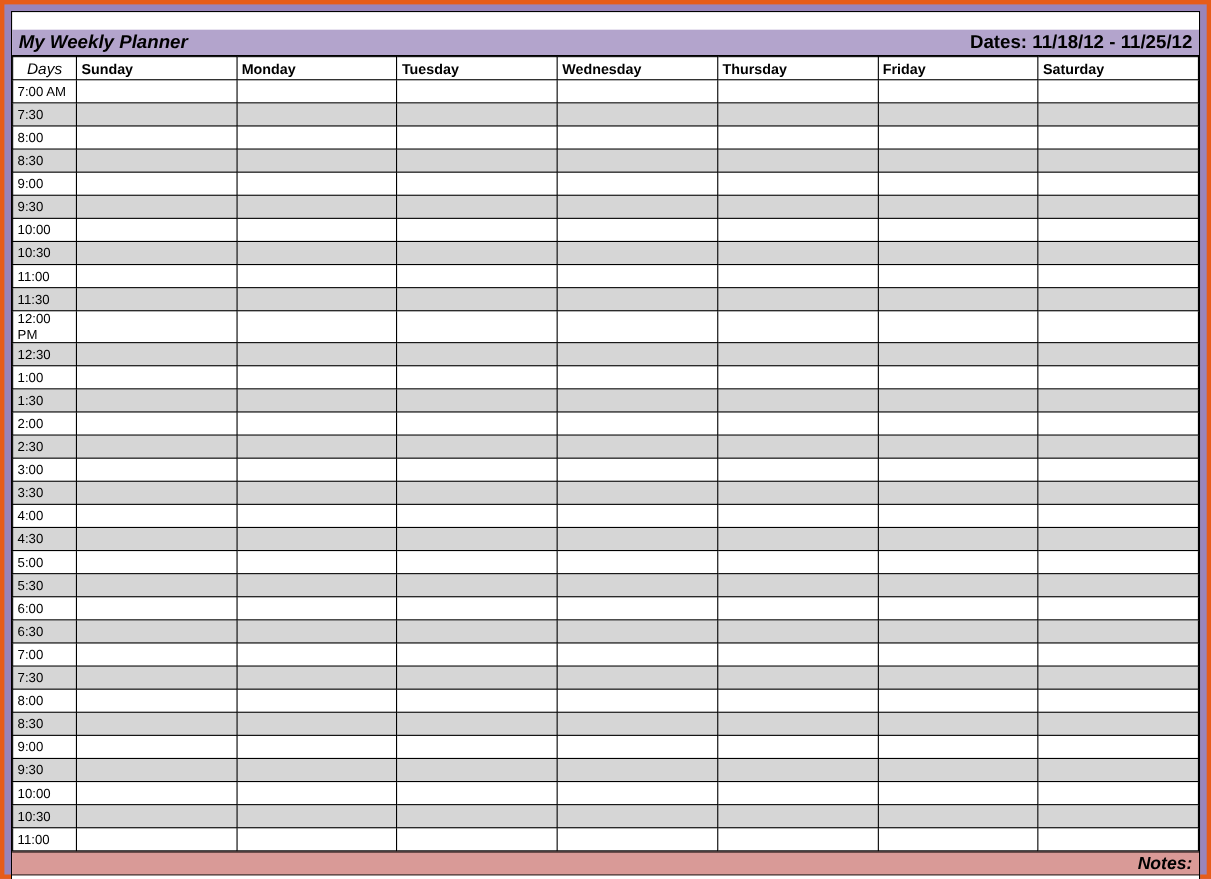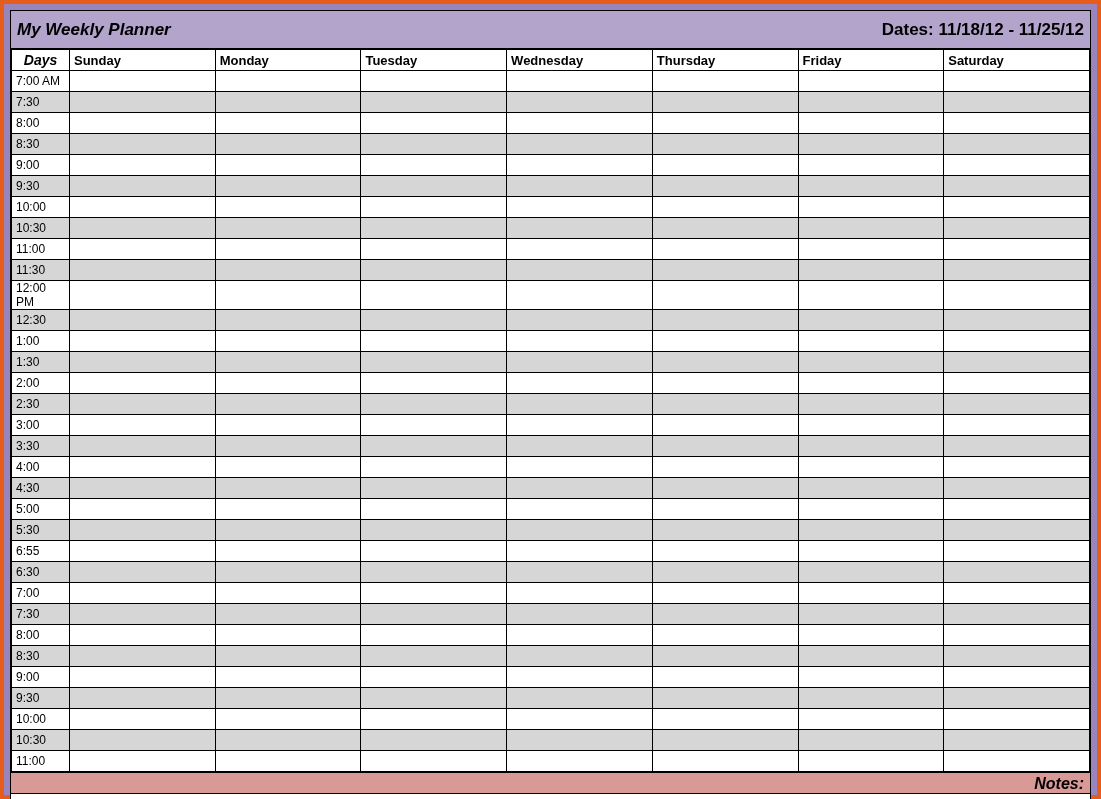--- a/index.html
+++ b/index.html
@@ -20,22 +20,23 @@
     width: 100%;
     background: #fff;
     border: 1px solid #000;
   }
   .titlebar {
     display: flex;
     justify-content: space-between;
     align-items: center;
     background: #b3a4cc;
     border-bottom: 1px solid #000;
-    height: 38px;
+    height: 24px;
     padding: 0 6px;
+    margin-top: 16px;
   }
   .titlebar .left {
     font-weight: bold;
     font-style: italic;
     font-size: 17px;
   }
   .titlebar .right {
     font-weight: bold;
     font-size: 17px;
   }
@@ -45,21 +46,21 @@
     table-layout: fixed;
   }
   table.grid th, table.grid td {
     border: 1px solid #000;
     height: 21px;
     font-size: 12px;
     padding: 0 4px;
   }
   table.grid th.days-label {
     width: 58px;
-    font-weight: bold;
+    font-weight: normal;
     font-style: italic;
     text-align: center;
     font-size: 14px;
   }
   table.grid th.day-head {
     font-weight: bold;
     text-align: left;
     font-size: 13px;
   }
   table.grid td.time-cell {
@@ -333,21 +334,21 @@
             <td class="time-cell">5:30</td>
             <td class="slot-cell"></td>
             <td class="slot-cell"></td>
             <td class="slot-cell"></td>
             <td class="slot-cell"></td>
             <td class="slot-cell"></td>
             <td class="slot-cell"></td>
             <td class="slot-cell"></td>
           </tr>
           <tr class="plain">
-            <td class="time-cell">6:55</td>
+            <td class="time-cell">6:00</td>
             <td class="slot-cell"></td>
             <td class="slot-cell"></td>
             <td class="slot-cell"></td>
             <td class="slot-cell"></td>
             <td class="slot-cell"></td>
             <td class="slot-cell"></td>
             <td class="slot-cell"></td>
           </tr>
           <tr class="shade">
             <td class="time-cell">6:30</td>

